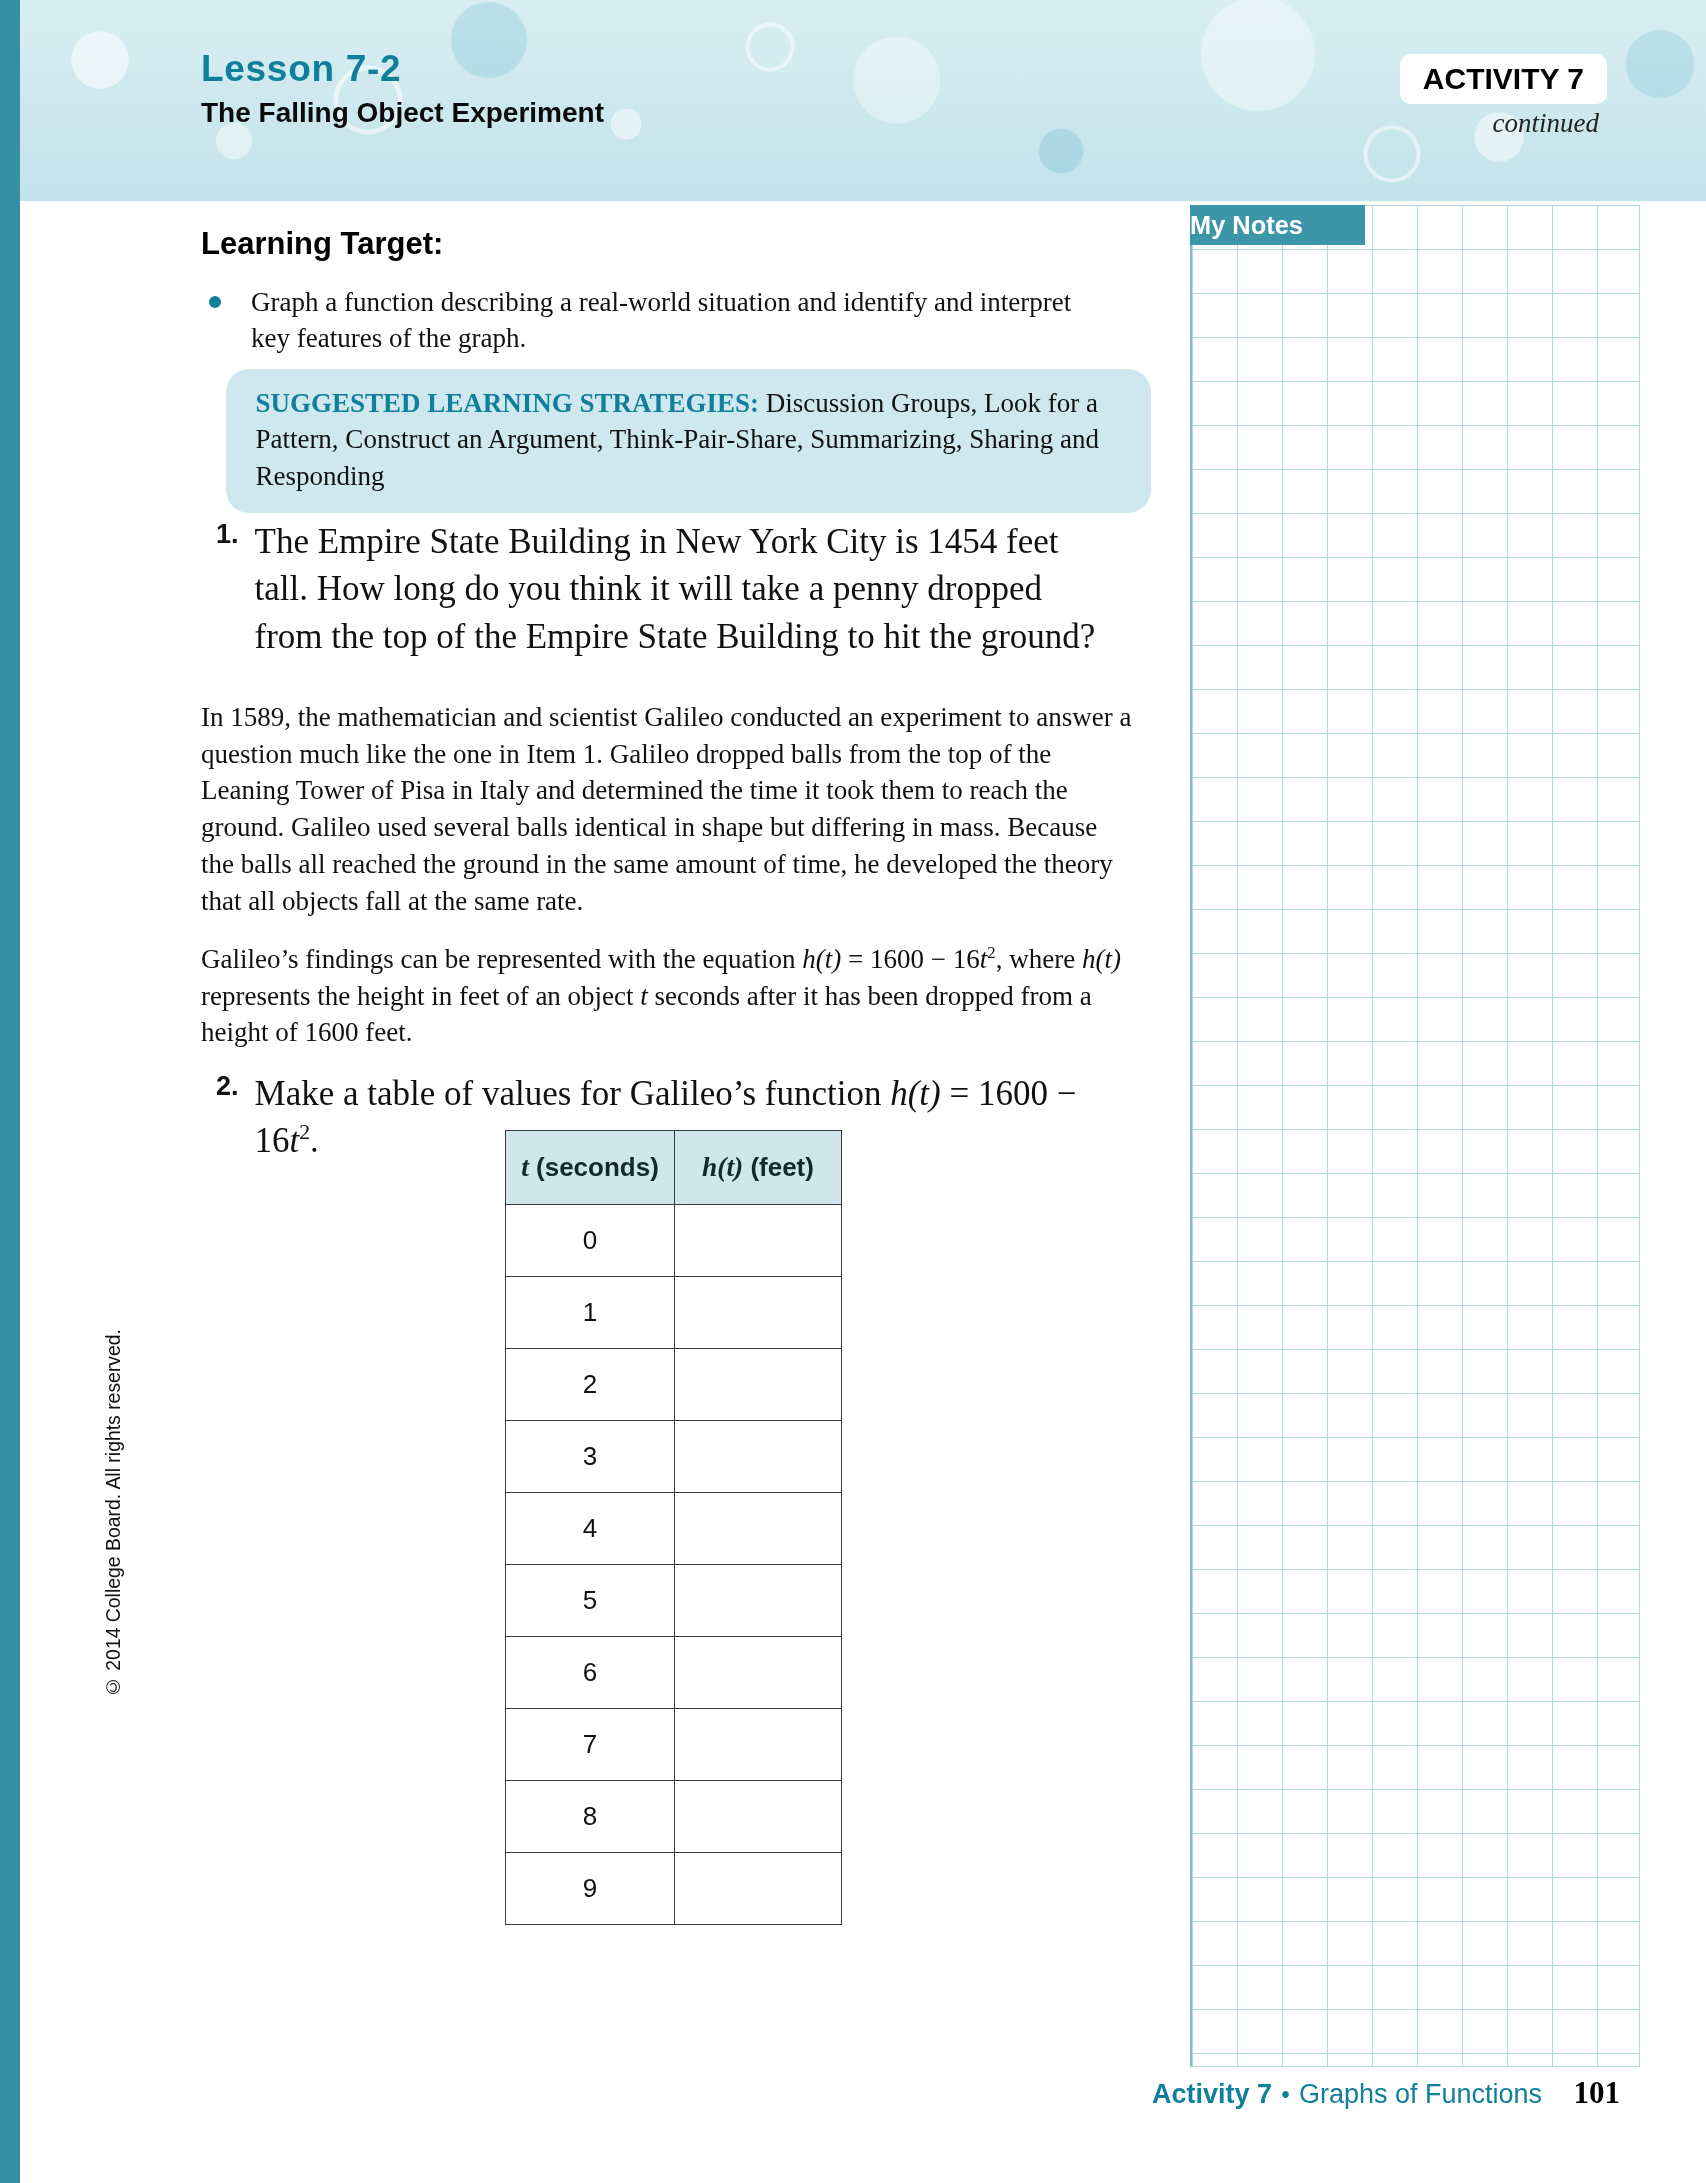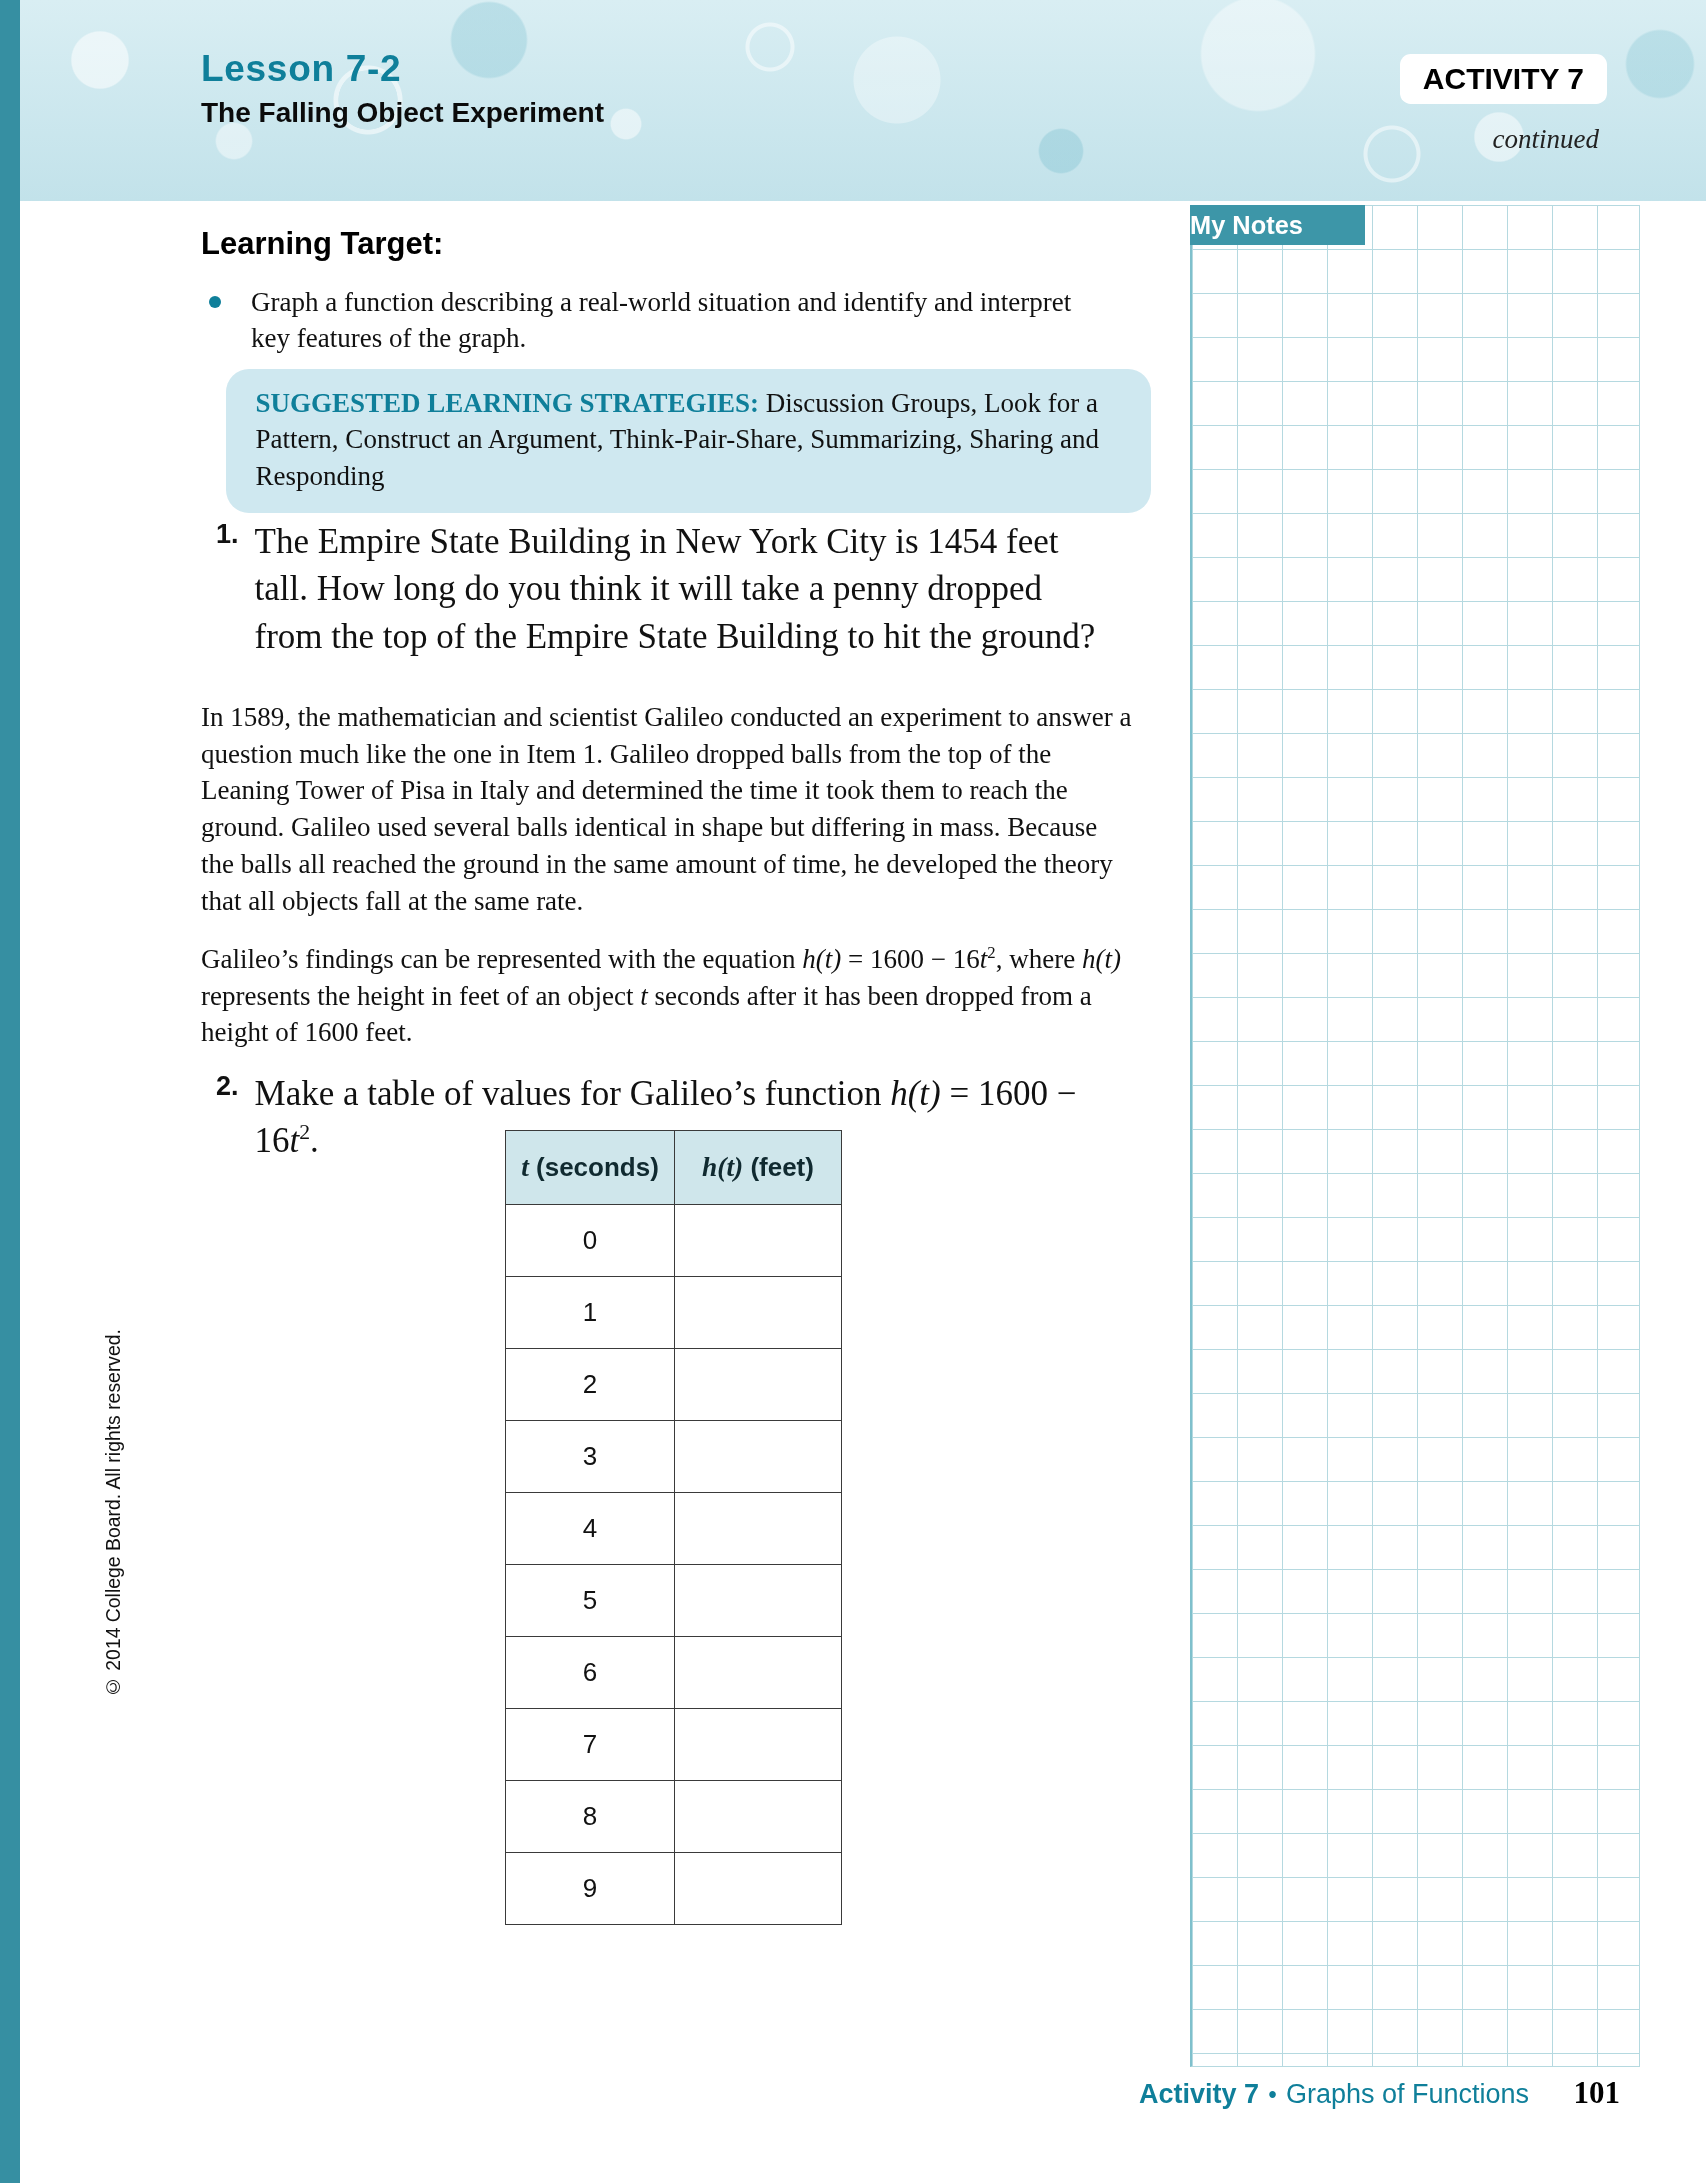--- a/index.html
+++ b/index.html
@@ -29,21 +29,21 @@
       radial-gradient(circle at 1372px 154px, transparent 0 24px, rgba(255,255,255,.5) 25px 28px, transparent 29px),
       linear-gradient(180deg, #d9eef3 0%, #c2e2ea 100%);
   }
 
   .lesson-block { position: absolute; left: 181px; top: 48px; }
   .lesson-label { font: 700 37px "Liberation Sans", sans-serif; color: #0f7f9a; letter-spacing: 0.7px; }
   .lesson-title { font: 700 28px "Liberation Sans", sans-serif; color: #0b0b0b; margin-top: 6.7px; }
 
   .activity-block { position: absolute; right: 100px; top: 54px; text-align: right; }
   .activity-badge { display: inline-block; background: #ffffff; border-radius: 10.7px; padding: 8px 23px; font: 700 30px "Liberation Sans", sans-serif; color: #000; }
-  .activity-continued { font: italic 400 27px "Liberation Serif", serif; color: #222; margin-top: 20px; padding-right: 8px; }
+  .activity-continued { font: italic 400 27px "Liberation Serif", serif; color: #222; margin-top: 4px; padding-right: 8px; }
 
   
   .notes-grid {
     position: absolute; left: 1190px; top: 205px; width: 450px; height: 1862px;
     background-image:
       linear-gradient(to right, #b5d9e0 1.3px, transparent 1.3px),
       linear-gradient(to bottom, #b5d9e0 1.3px, transparent 1.3px);
     background-size: 45px 44px;
     border-left: 2px solid #7fc0cc;
     border-right: 1.3px solid #b5d9e0;
@@ -98,21 +98,21 @@
     position: absolute; left: 102px; top: 1329px;
     writing-mode: vertical-rl; transform: rotate(180deg);
     font: 400 19.4px "Liberation Sans", sans-serif; color: #111; white-space: nowrap;
   }
 
   
   .footer { position: absolute; right: 87px; top: 2075px; display: flex; align-items: baseline; gap: 9.4px; }
   .f-activity { font: 700 27px "Liberation Sans", sans-serif; color: #0f7f9a; }
   .f-sep { font: 700 23px "Liberation Sans", sans-serif; color: #0f7f9a; }
   .f-title { font: 400 27px "Liberation Sans", sans-serif; color: #0f7f9a; }
-  .f-page { font: 700 31px "Liberation Serif", serif; color: #000; margin-left: 35px; }
+  .f-page { font: 700 31px "Liberation Serif", serif; color: #000; margin-left: 22px; }
 </style>
 </head>
 <body>
 
 <div class="page">
 
   <div class="edge-strip"></div>
 
   <div class="header-band">
     <div class="lesson-block">

